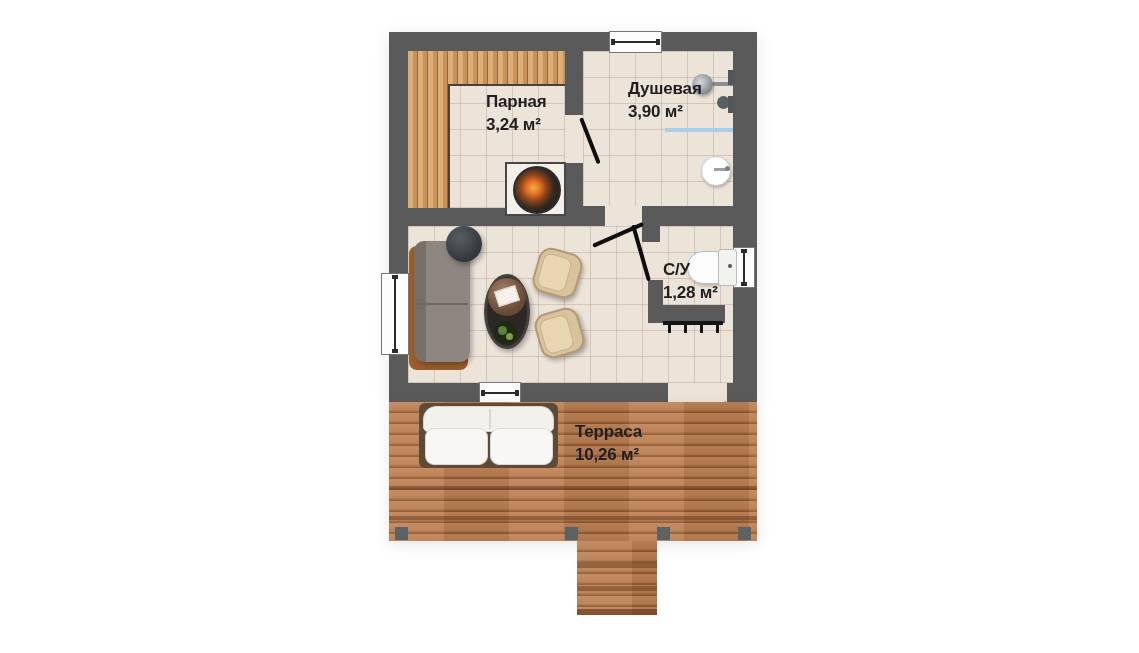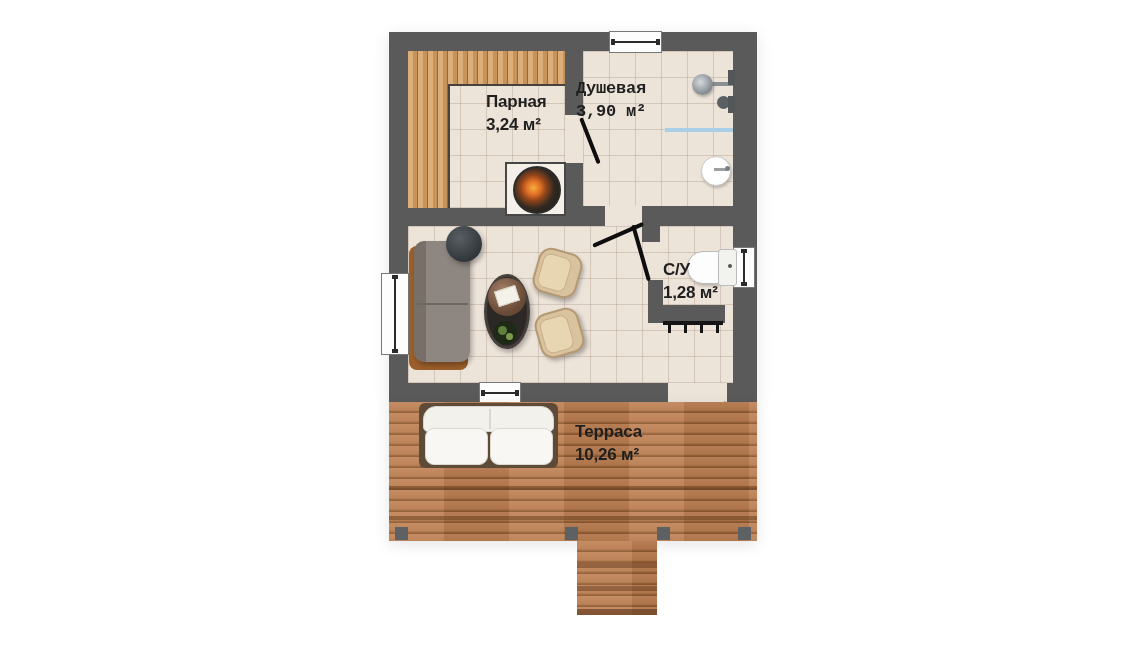--- a/index.html
+++ b/index.html
@@ -158,21 +158,21 @@
     <div class="deck-var"></div>
   </div>
   <div class="deck-band" style="left:577px;top:563px;width:80px;height:5px;"></div>
   <div class="deck-band" style="left:577px;top:586px;width:80px;height:5px;"></div>
   <div class="deck-band" style="left:577px;top:609px;width:80px;height:6px;background:rgba(80,44,18,.55);"></div>
 
   <div class="room-label" style="left:486px;top:90px;">
     <div>Парная</div>
     <div>3,24 м²</div>
   </div>
-  <div class="room-label" style="left:576px;top:77px;font-family:Liberation Mono, monospace;">
+  <div class="room-label" style="left:628px;top:77px;">
     <div>Душевая</div>
     <div>3,90 м²</div>
   </div>
   <div class="room-label" style="left:663px;top:258px;">
     <div>С/У</div>
     <div>1,28 м²</div>
   </div>
   <div class="room-label" style="left:575px;top:420px;">
     <div>Терраса</div>
     <div>10,26 м²</div>

